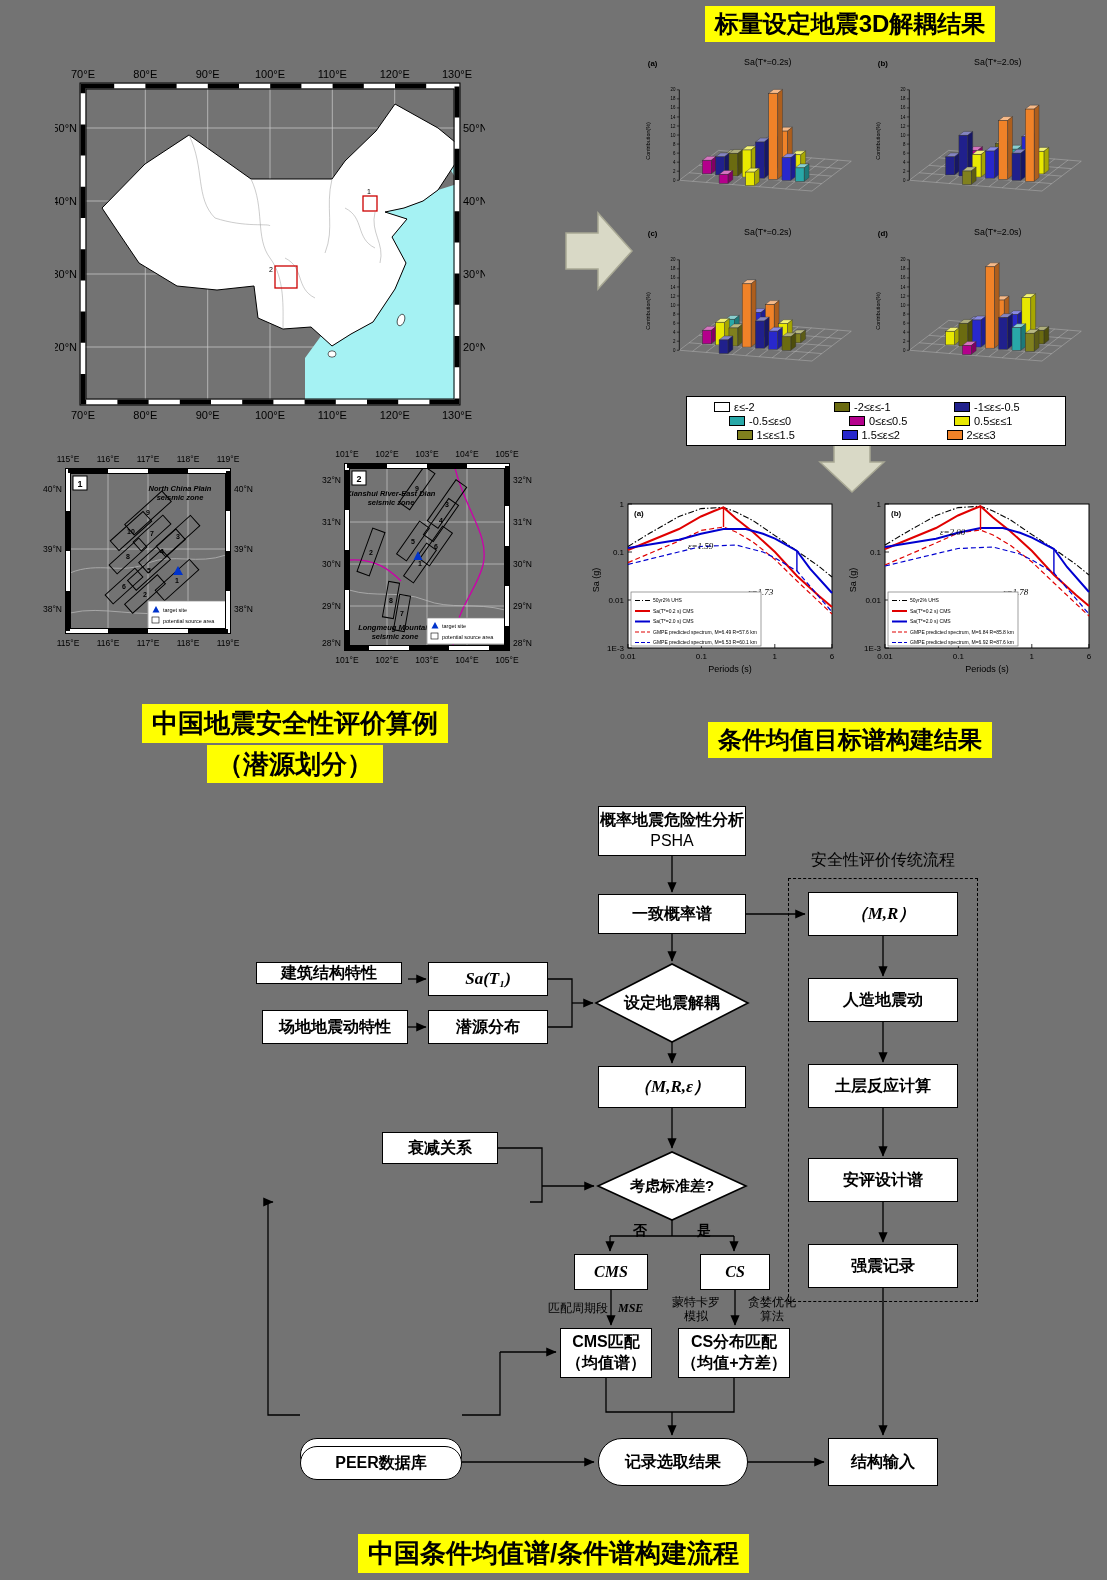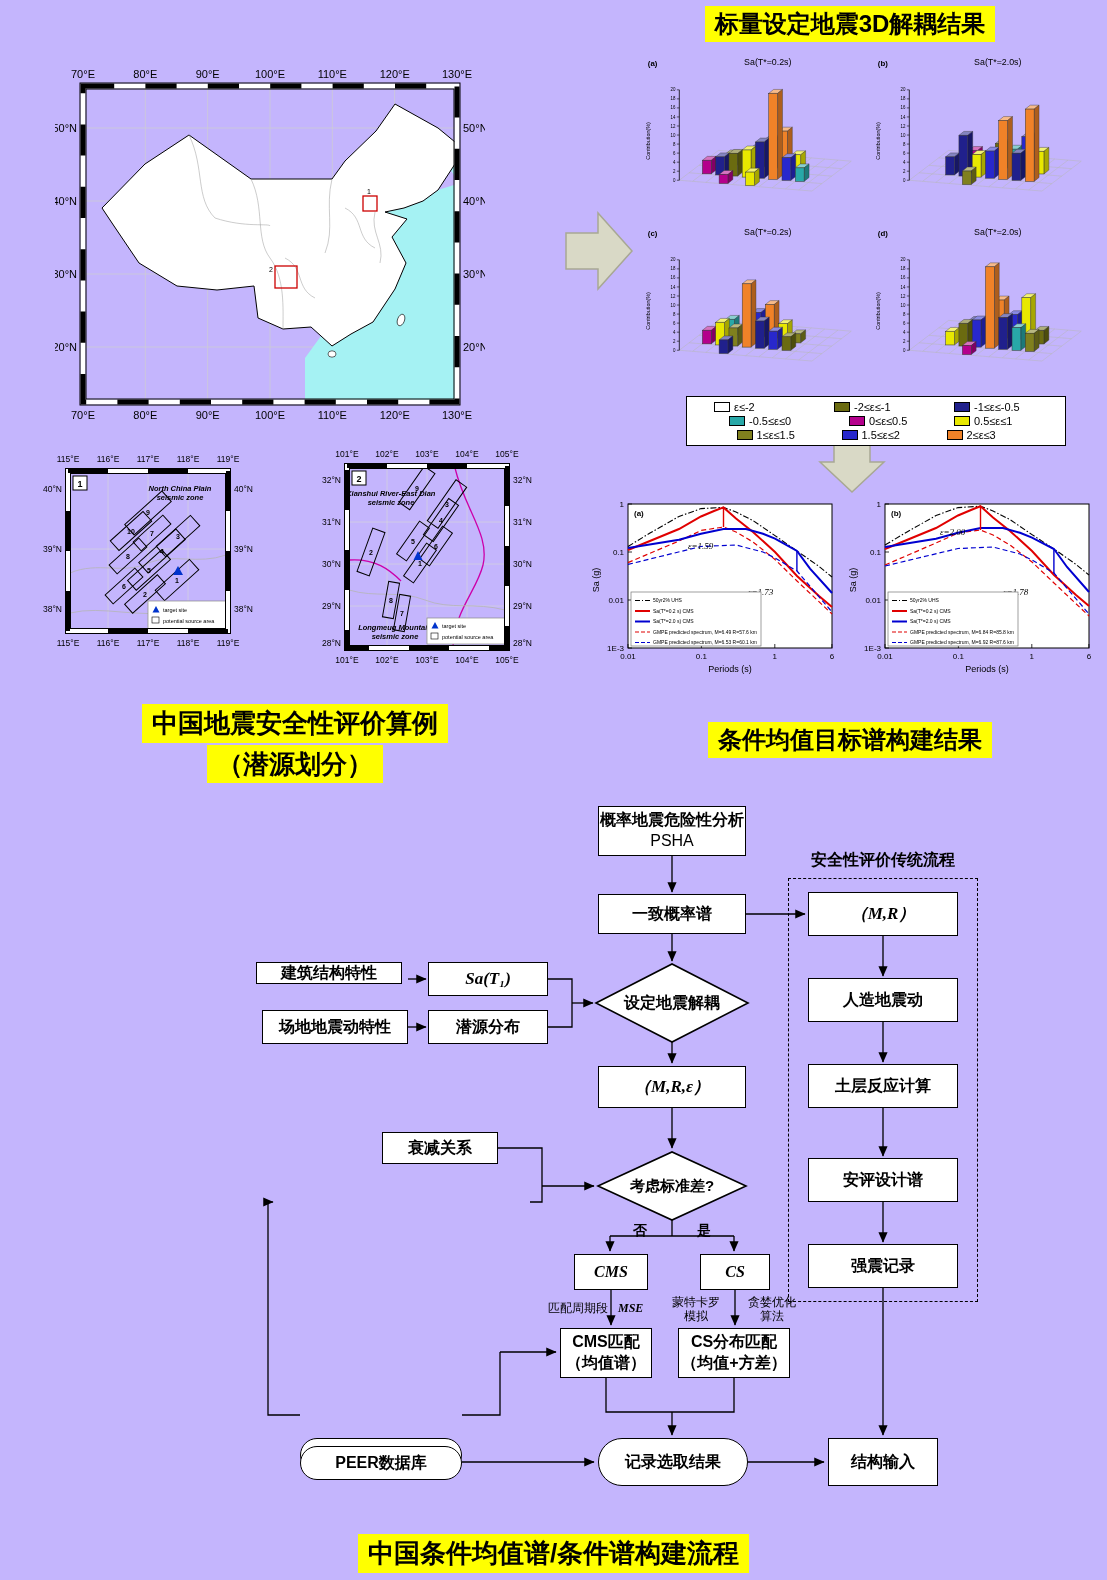--- a/index.html
+++ b/index.html
@@ -1,17 +1,17 @@
 <!DOCTYPE html>
 <html><head>
 <meta charset="utf-8">
 <style>
 *{margin:0;padding:0;box-sizing:border-box}
 body{background:#fff;font-family:"Liberation Sans",sans-serif;color:#000}
-#page{position:relative;width:1107px;height:1580px;background:#c4b5fd;overflow:hidden;margin:0 auto}
+#page{position:relative;width:1107px;height:1580px;background:#737373;overflow:hidden;margin:0 auto}
 .abs{position:absolute}
 .banner-span{display:inline-block;background:#ffff00;font-weight:bold;padding:3px 10px;line-height:1.25}
 .fbox{position:absolute;border:1.6px solid #000;background:#fff;display:flex;flex-direction:column;align-items:center;justify-content:center;text-align:center;font-size:16px;font-weight:600;line-height:1.3;z-index:3}
 .dlabel{position:absolute;display:flex;flex-direction:column;align-items:center;justify-content:center;text-align:center;font-size:15px;font-weight:600;z-index:4;background:transparent}
 .cyl{border-radius:17px/50%}
 .stadium{border-radius:26px}
 .serifit{font-family:"Liberation Serif",serif;font-style:italic;font-weight:bold}
 .smalllab{position:absolute;font-size:12px;z-index:4;line-height:1.15}
 .dashedbox{position:absolute;border:1.6px dashed #000;background:transparent;z-index:2}
 svg text{font-family:"Liberation Sans",sans-serif;fill:#000}
@@ -865,21 +865,21 @@
     <div>CS分布匹配</div>
     <div>（均值+方差）</div>
   </div>
 
   <div class="fbox cyl" style="left:300px;top:1438px;width:162px;height:34px">NSMONS数据库</div>
   <div class="fbox cyl" style="left:300px;top:1446px;width:162px;height:34px">PEER数据库</div>
 
   <div class="fbox stadium" style="left:598px;top:1438px;width:150px;height:48px">记录选取结果</div>
   <div class="fbox" style="left:828px;top:1438px;width:110px;height:48px">结构输入</div>
 
-  <div class="abs" style="left:788px;top:850px;width:190px;text-align:center;font-size:16px;font-weight:700;z-index:3">安全性评价传统流程</div>
+  <div class="abs" style="left:788px;top:850px;width:190px;text-align:center;font-size:16px;font-weight:400;z-index:3">安全性评价传统流程</div>
   <div class="dashedbox" style="left:788px;top:878px;width:190px;height:424px"></div>
   <div class="fbox serifit" style="left:808px;top:892px;width:150px;height:44px;font-size:17px">（M,R）</div>
   <div class="fbox" style="left:808px;top:978px;width:150px;height:44px">人造地震动</div>
   <div class="fbox" style="left:808px;top:1064px;width:150px;height:44px">土层反应计算</div>
   <div class="fbox" style="left:808px;top:1158px;width:150px;height:44px">安评设计谱</div>
   <div class="fbox" style="left:808px;top:1244px;width:150px;height:44px">强震记录</div>
 
   <div class="abs" style="left:0;top:1534px;width:1107px;text-align:center">
     <span class="banner-span" style="font-size:26px">中国条件均值谱/条件谱构建流程</span>
   </div>

